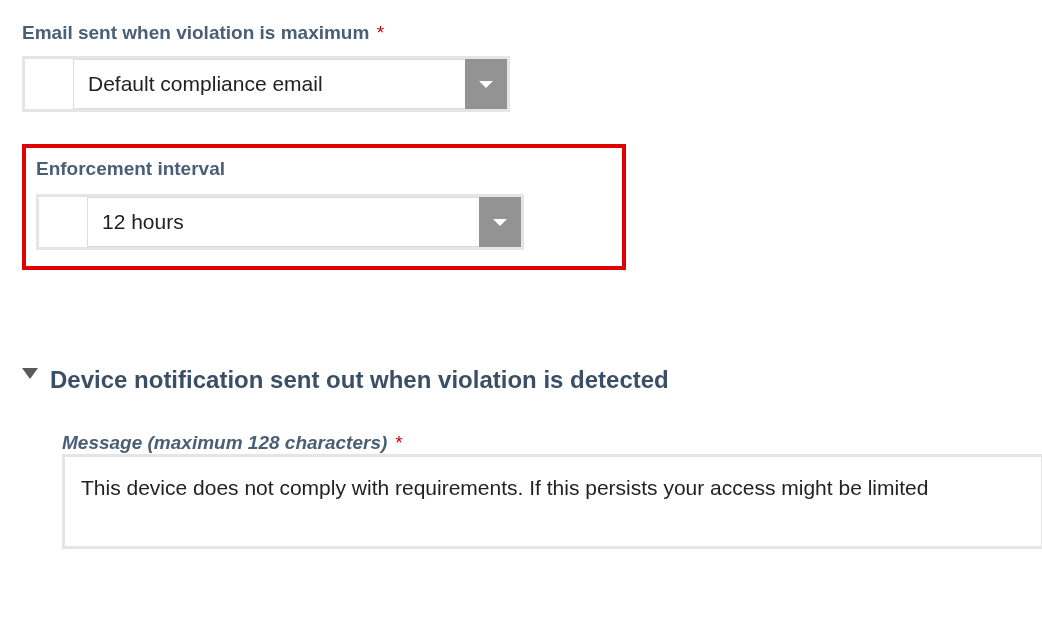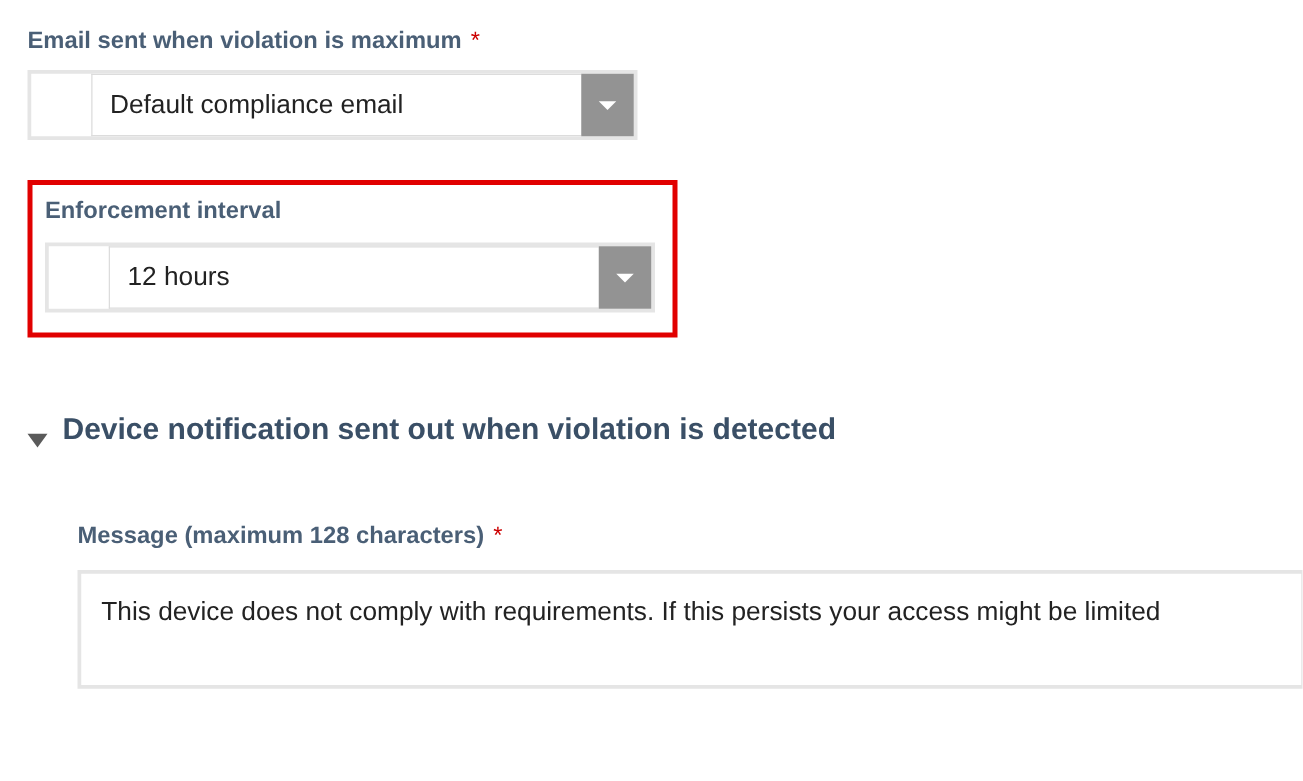--- a/index.html
+++ b/index.html
@@ -57,32 +57,32 @@
     .caret-down {
       width: 0;
       height: 0;
       border-left: 7px solid transparent;
       border-right: 7px solid transparent;
       border-top: 7px solid #ffffff;
     }
     .highlight-box {
       border: 4px solid #e10000;
       padding: 10px 10px 16px 10px;
-      width: 520px;
-      margin-bottom: 60px;
+      width: 604px;
+      margin-bottom: 96px;
     }
     .highlight-box .label {
       margin-bottom: 14px;
       font-size: 19px;
     }
     .section-header {
       display: flex;
-      align-items: flex-end;
+      align-items: flex-start;
       gap: 12px;
-      margin-bottom: 60px;
+      margin-bottom: 38px;
     }
     .disclosure {
       width: 0;
       height: 0;
       border-left: 8px solid transparent;
       border-right: 8px solid transparent;
       border-top: 11px solid #5a5a5a;
       margin-top: 2px;
     }
     .section-title {
@@ -90,21 +90,22 @@
       font-size: 24px;
       font-weight: 700;
     }
     .sub-section {
       padding-left: 40px;
     }
     .sub-label {
       color: #4a5f76;
       font-size: 19px;
       font-weight: 700;
-      margin-bottom: 16px;
+      margin-bottom: 0;
+      font-style: italic;
     }
     .textarea {
       width: 982px;
       border: 3px solid #e5e5e5;
       background: #ffffff;
       padding: 16px 16px 44px 16px;
       font-size: 21px;
       color: #222;
       font-family: inherit;
       resize: none;

